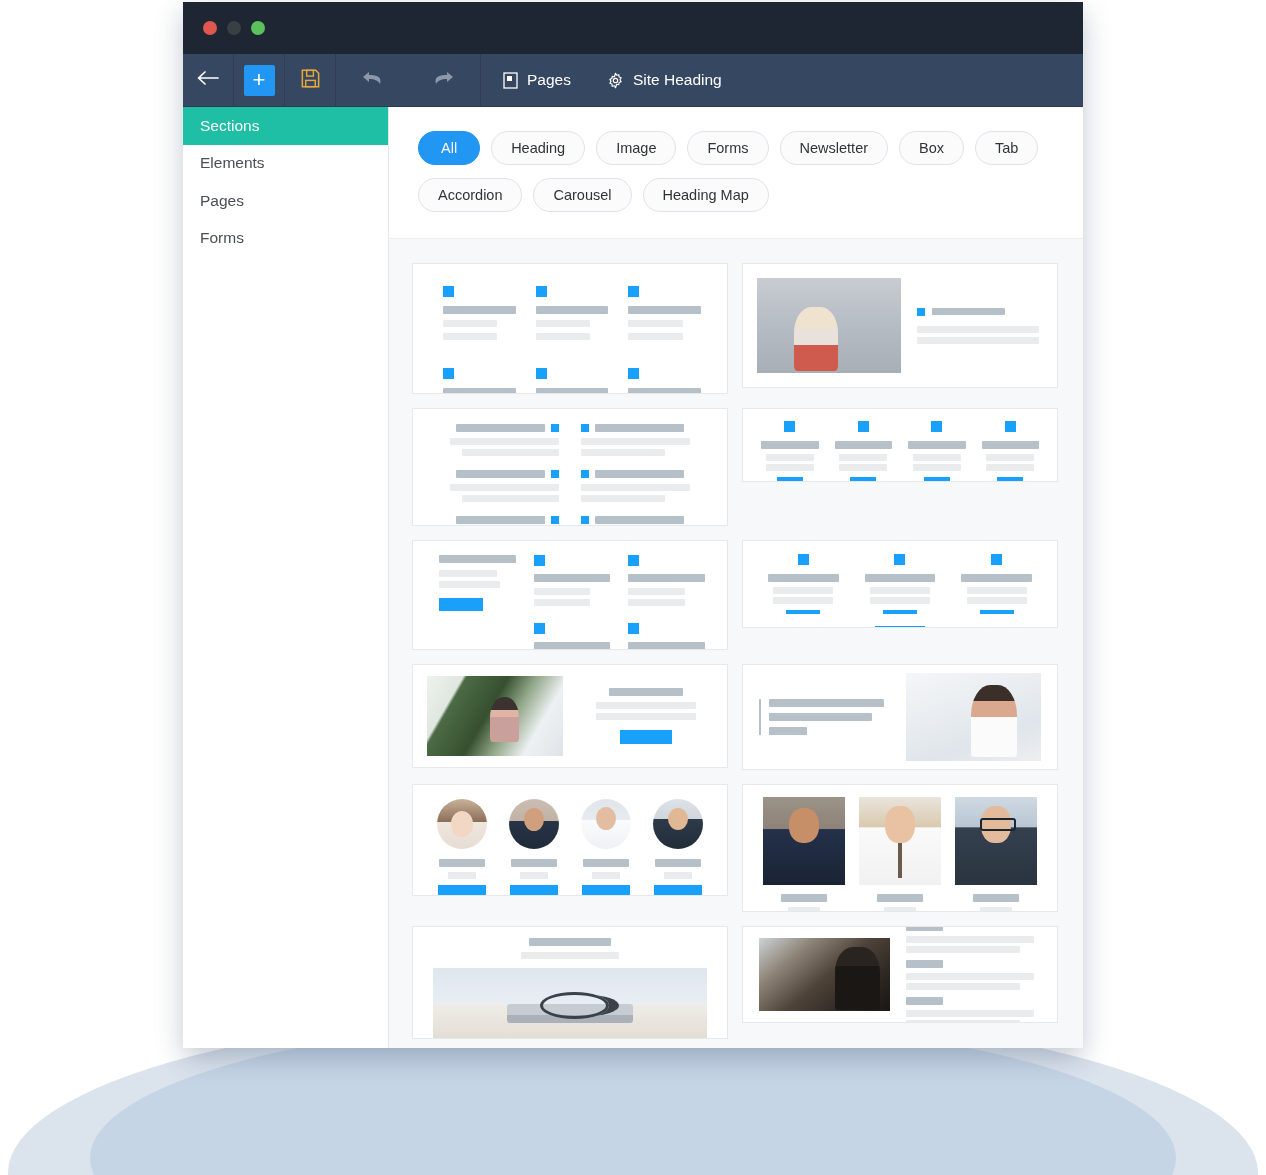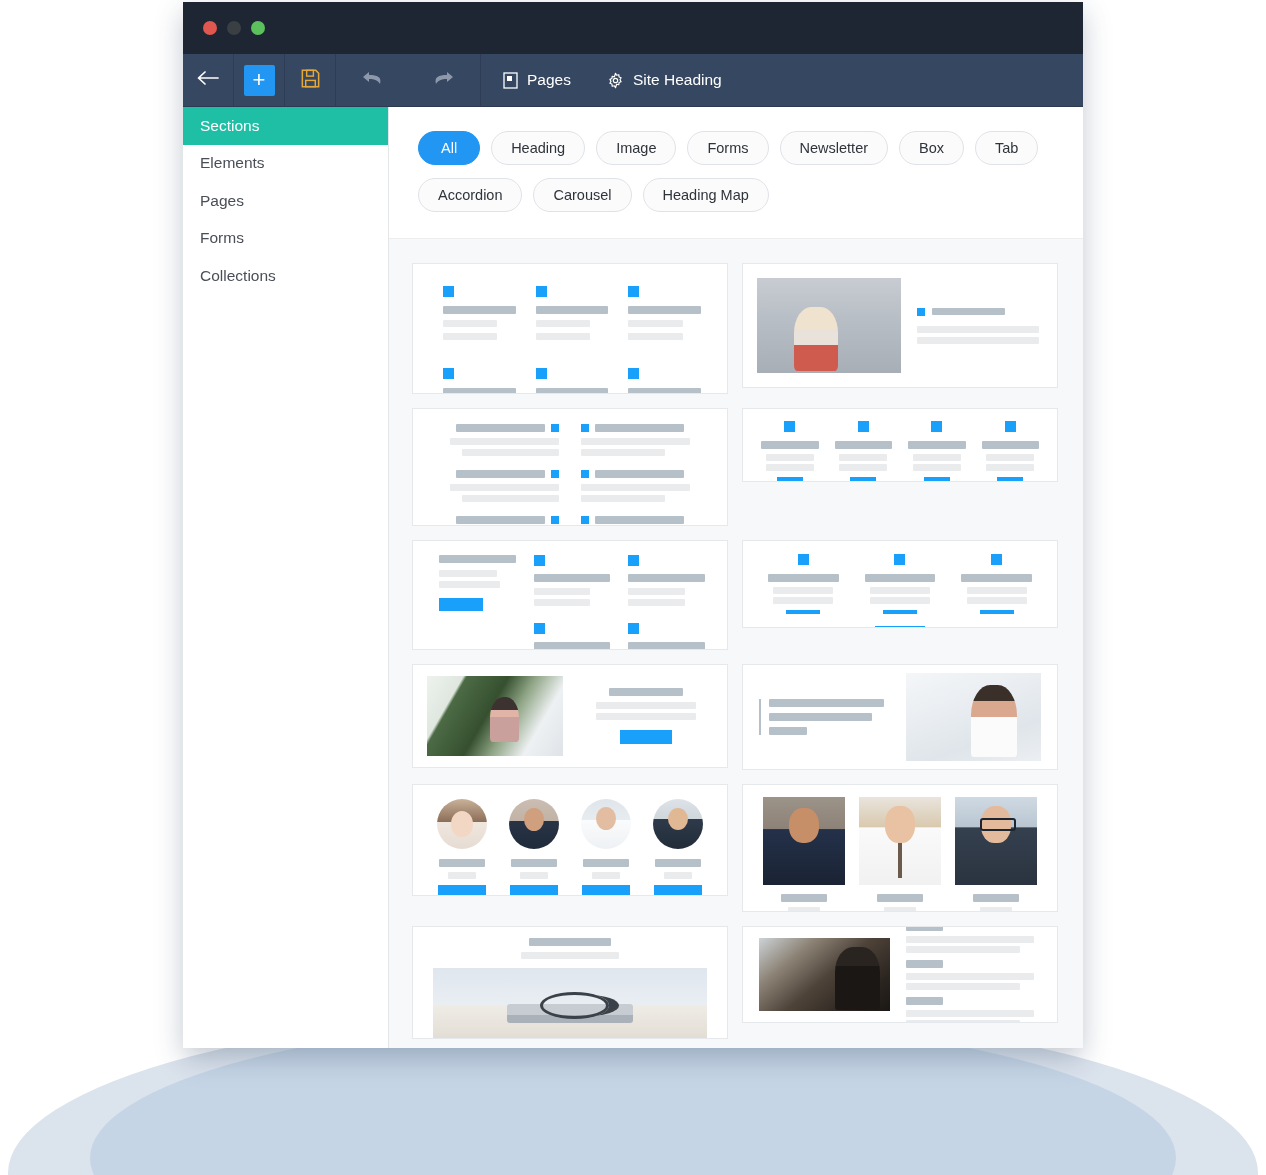--- a/index.html
+++ b/index.html
@@ -267,23 +267,20 @@
             <span>Sections</span>
           </div>
         <div class="side-item">
             <span>Elements</span>
           </div>
         <div class="side-item">
             <span>Pages</span>
           </div>
         <div class="side-item">
             <span>Forms</span>
-          </div>
-        <div class="side-item">
-            <span>Collections</span>
           </div>
       </nav>
 
       <section class="content">
 
         <div class="filters">
           <div class="chip-row">
             <button class="chip active">All</button>
             <button class="chip">Heading</button>
             <button class="chip">Image</button>

